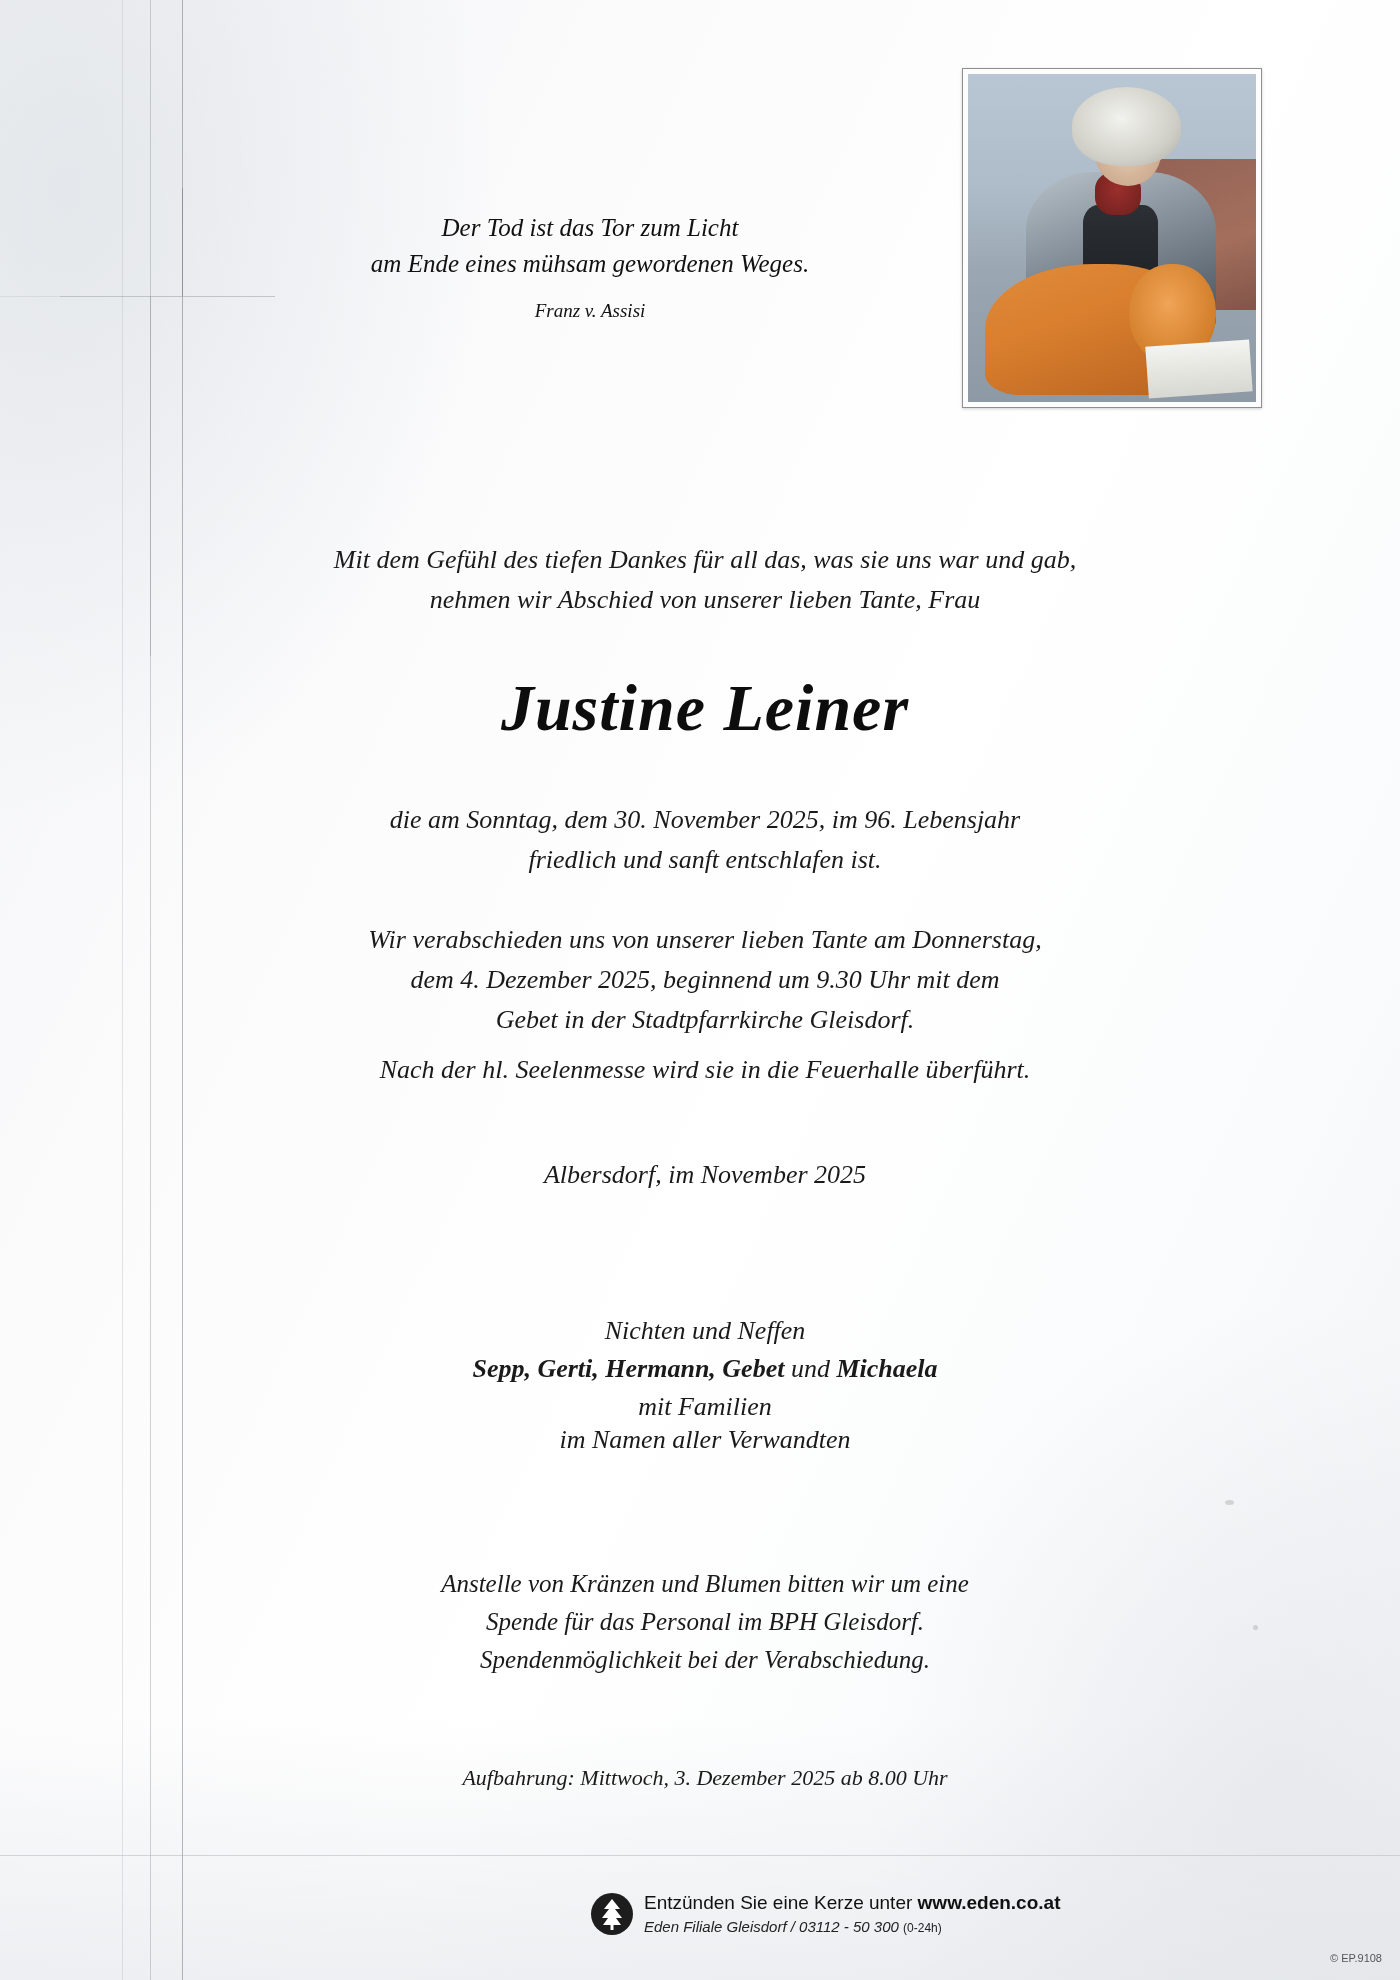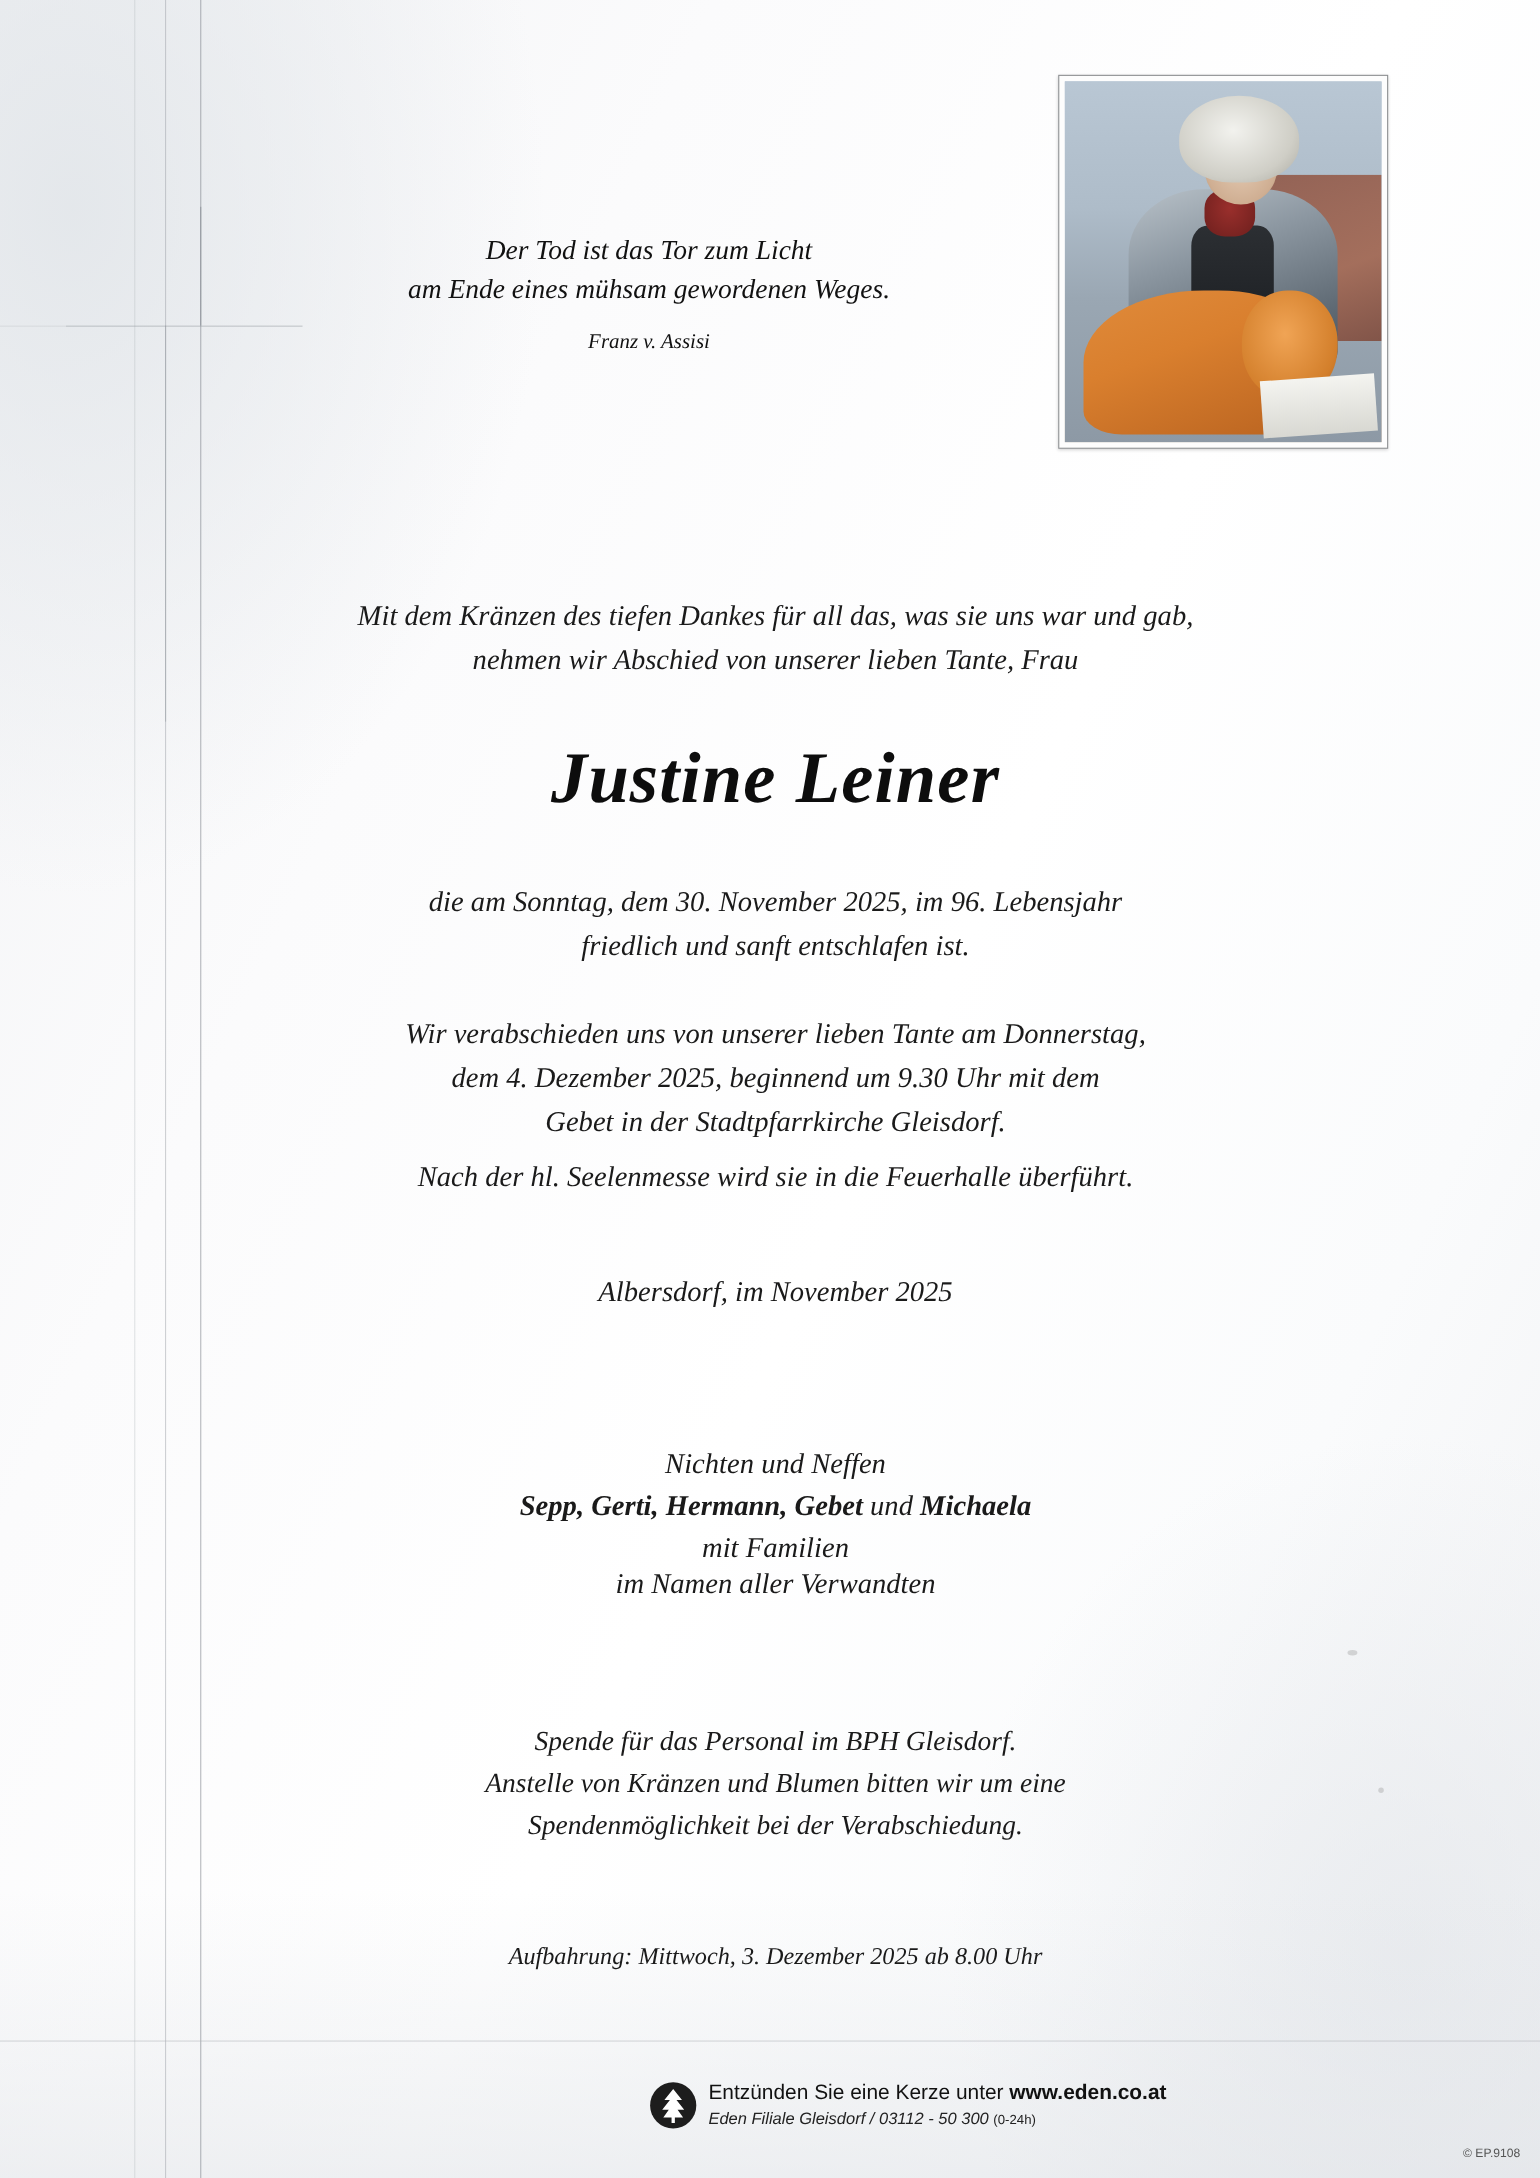--- a/index.html
+++ b/index.html
@@ -392,21 +392,21 @@
     </div>
   </div>
 
   <div class="verse">
     <div>Der Tod ist das Tor zum Licht</div>
     <div>am Ende eines mühsam gewordenen Weges.</div>
   </div>
   <div class="verse-author">Franz v. Assisi</div>
 
   <div class="intro">
-    <div>Mit dem Kränzen des tiefen Dankes für all das, was sie uns war und gab,</div>
+    <div>Mit dem Gefühl des tiefen Dankes für all das, was sie uns war und gab,</div>
     <div>nehmen wir Abschied von unserer lieben Tante, Frau</div>
   </div>
 
   <div class="name">Justine Leiner</div>
 
   <div class="death-line">
     <div>die am Sonntag, dem 30. November 2025, im 96. Lebensjahr</div>
     <div>friedlich und sanft entschlafen ist.</div>
   </div>
 
@@ -427,22 +427,22 @@
       <b>Sepp, Gerti, Hermann, Gebet</b>
       <span>und</span>
       <b>Michaela</b>
     </div>
     <div>mit Familien</div>
   </div>
 
   <div class="on-behalf">im Namen aller Verwandten</div>
 
   <div class="donation">
+    <div>Anstelle von Kränzen und Blumen bitten wir um eine</div>
     <div>Spende für das Personal im BPH Gleisdorf.</div>
-    <div>Anstelle von Kränzen und Blumen bitten wir um eine</div>
     <div>Spendenmöglichkeit bei der Verabschiedung.</div>
   </div>
 
   <div class="laying-out">Aufbahrung: Mittwoch, 3. Dezember 2025 ab 8.00 Uhr</div>
 
   <div class="footer">
     <div class="footer-logo">
       <svg viewBox="0 0 44 44" width="44" height="44" aria-hidden="true">
         <circle cx="22" cy="22" r="21" fill="#1d1d1d"></circle>
         <path d="M22 7 L30 17 L25 17 L32 26 L26 26 L31 33 L13 33 L18 26 L12 26 L19 17 L14 17 Z" fill="#ffffff"></path>

